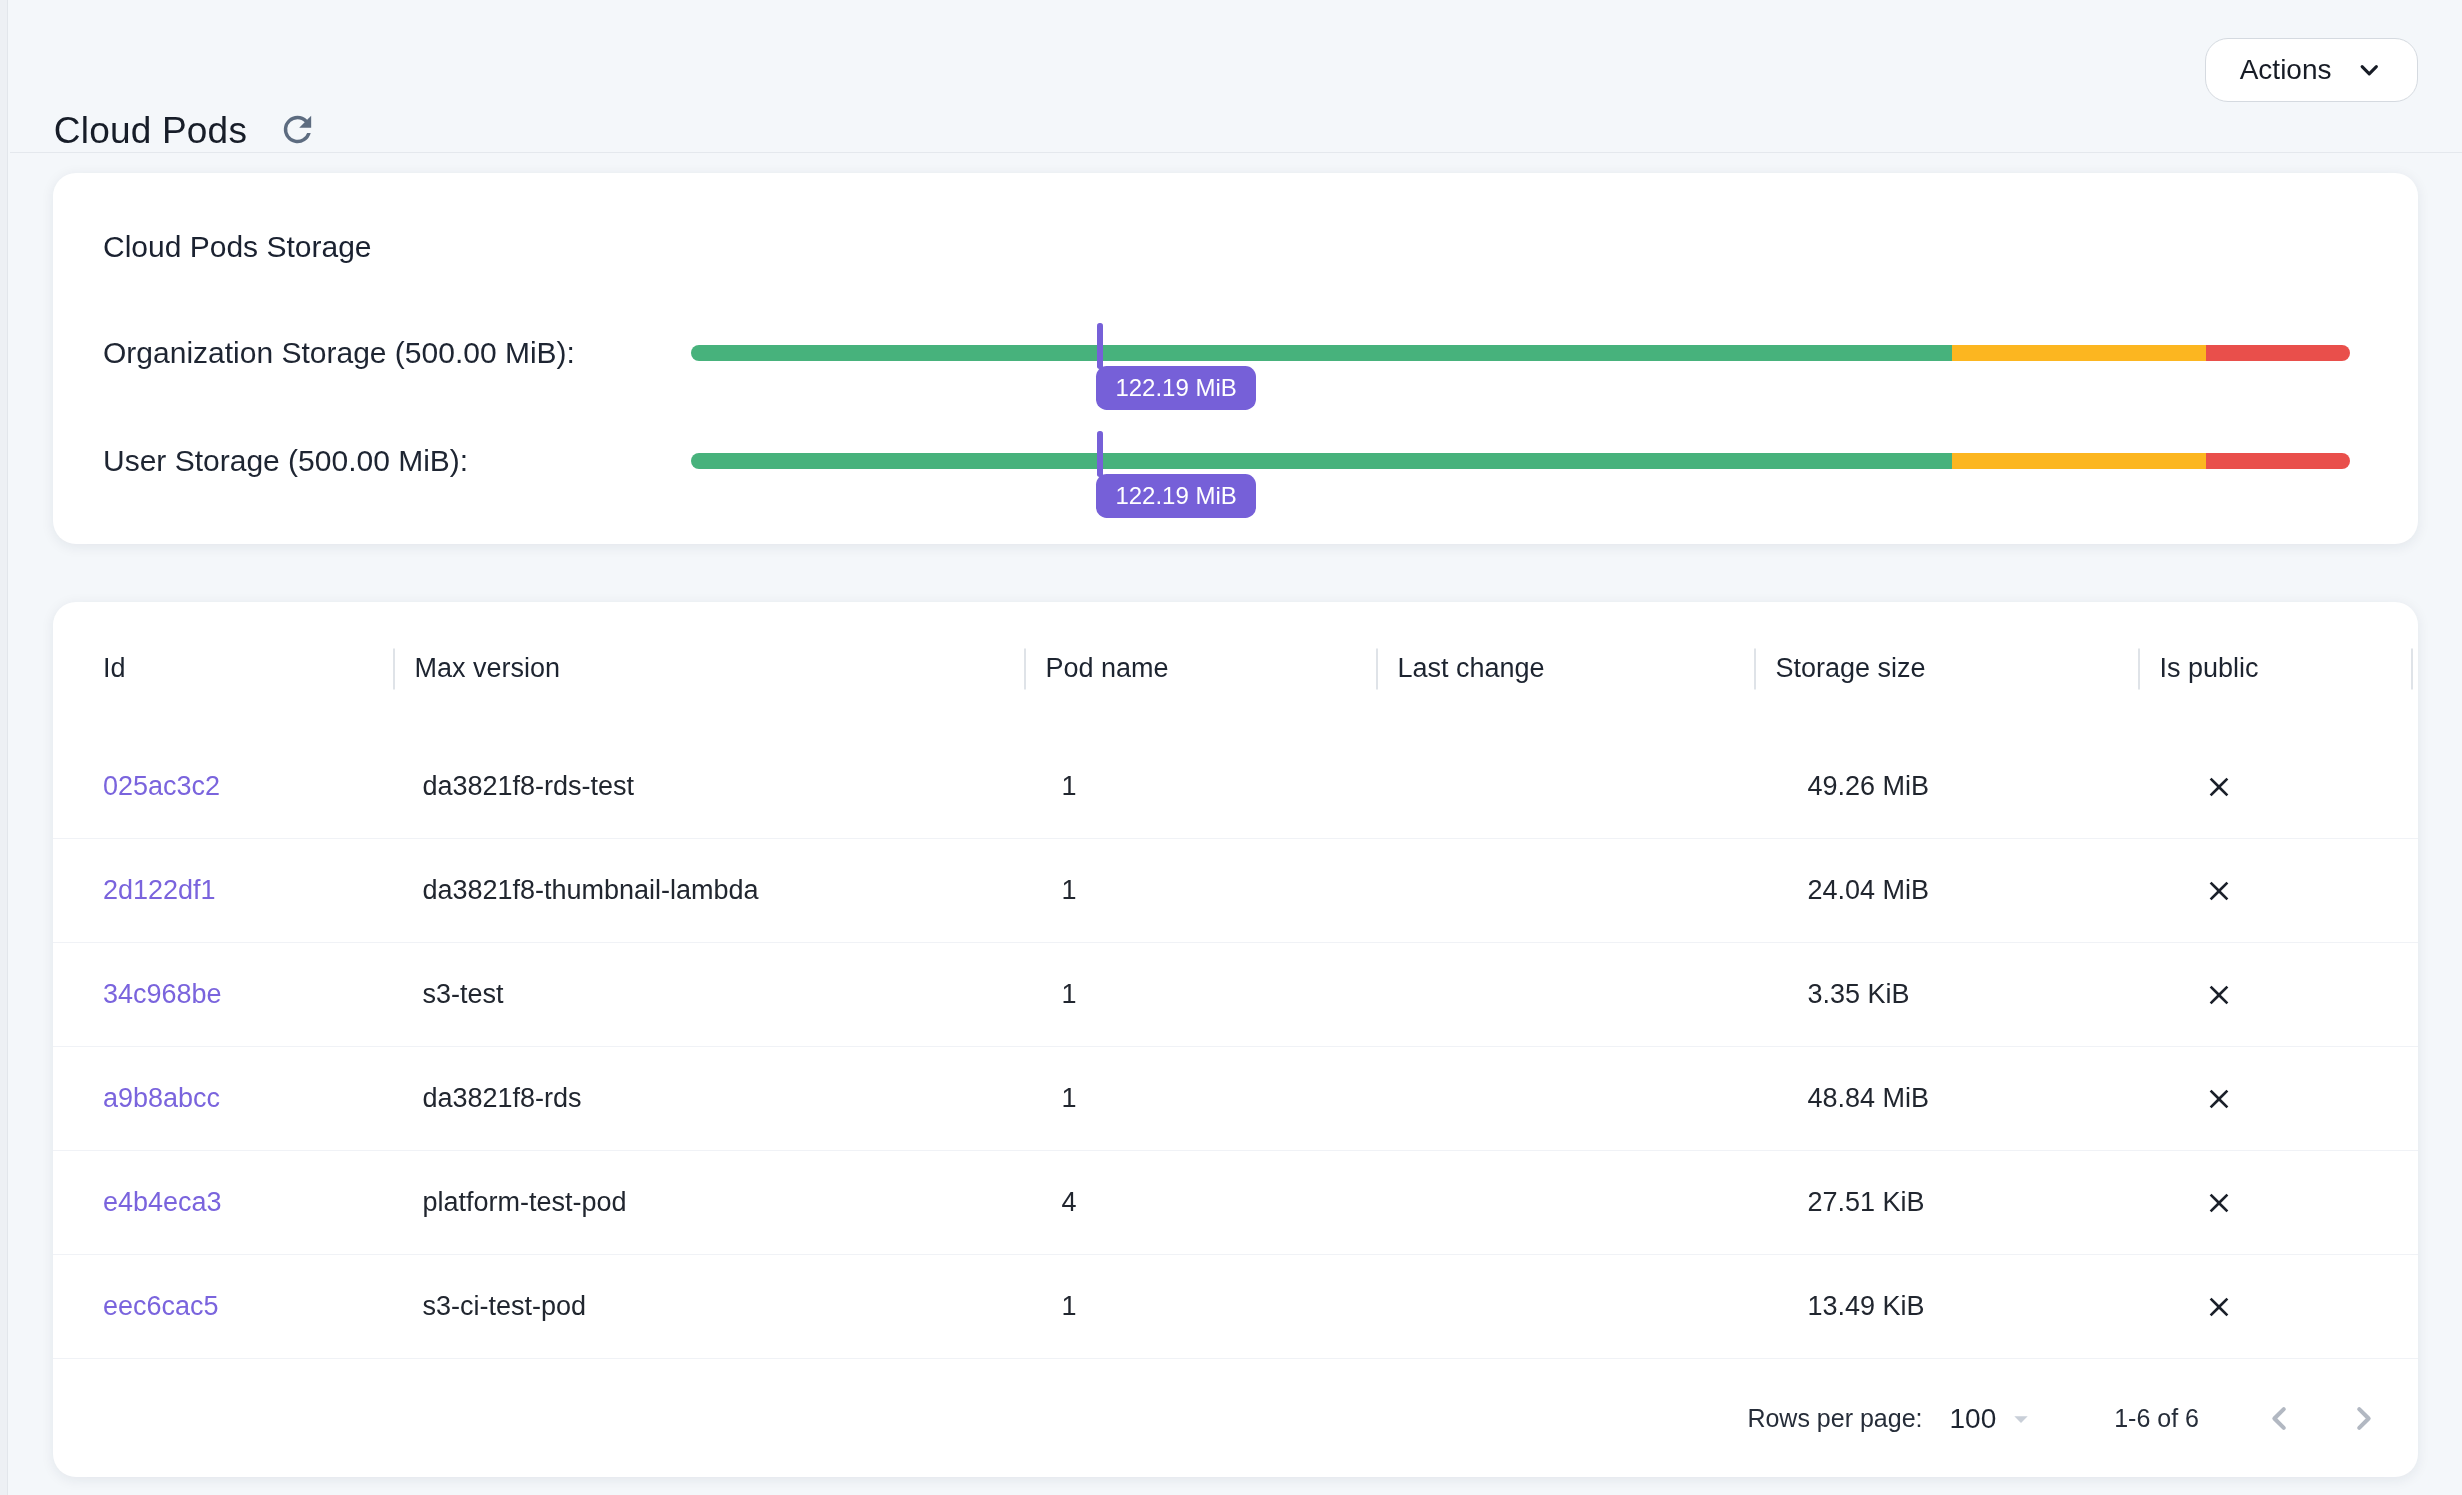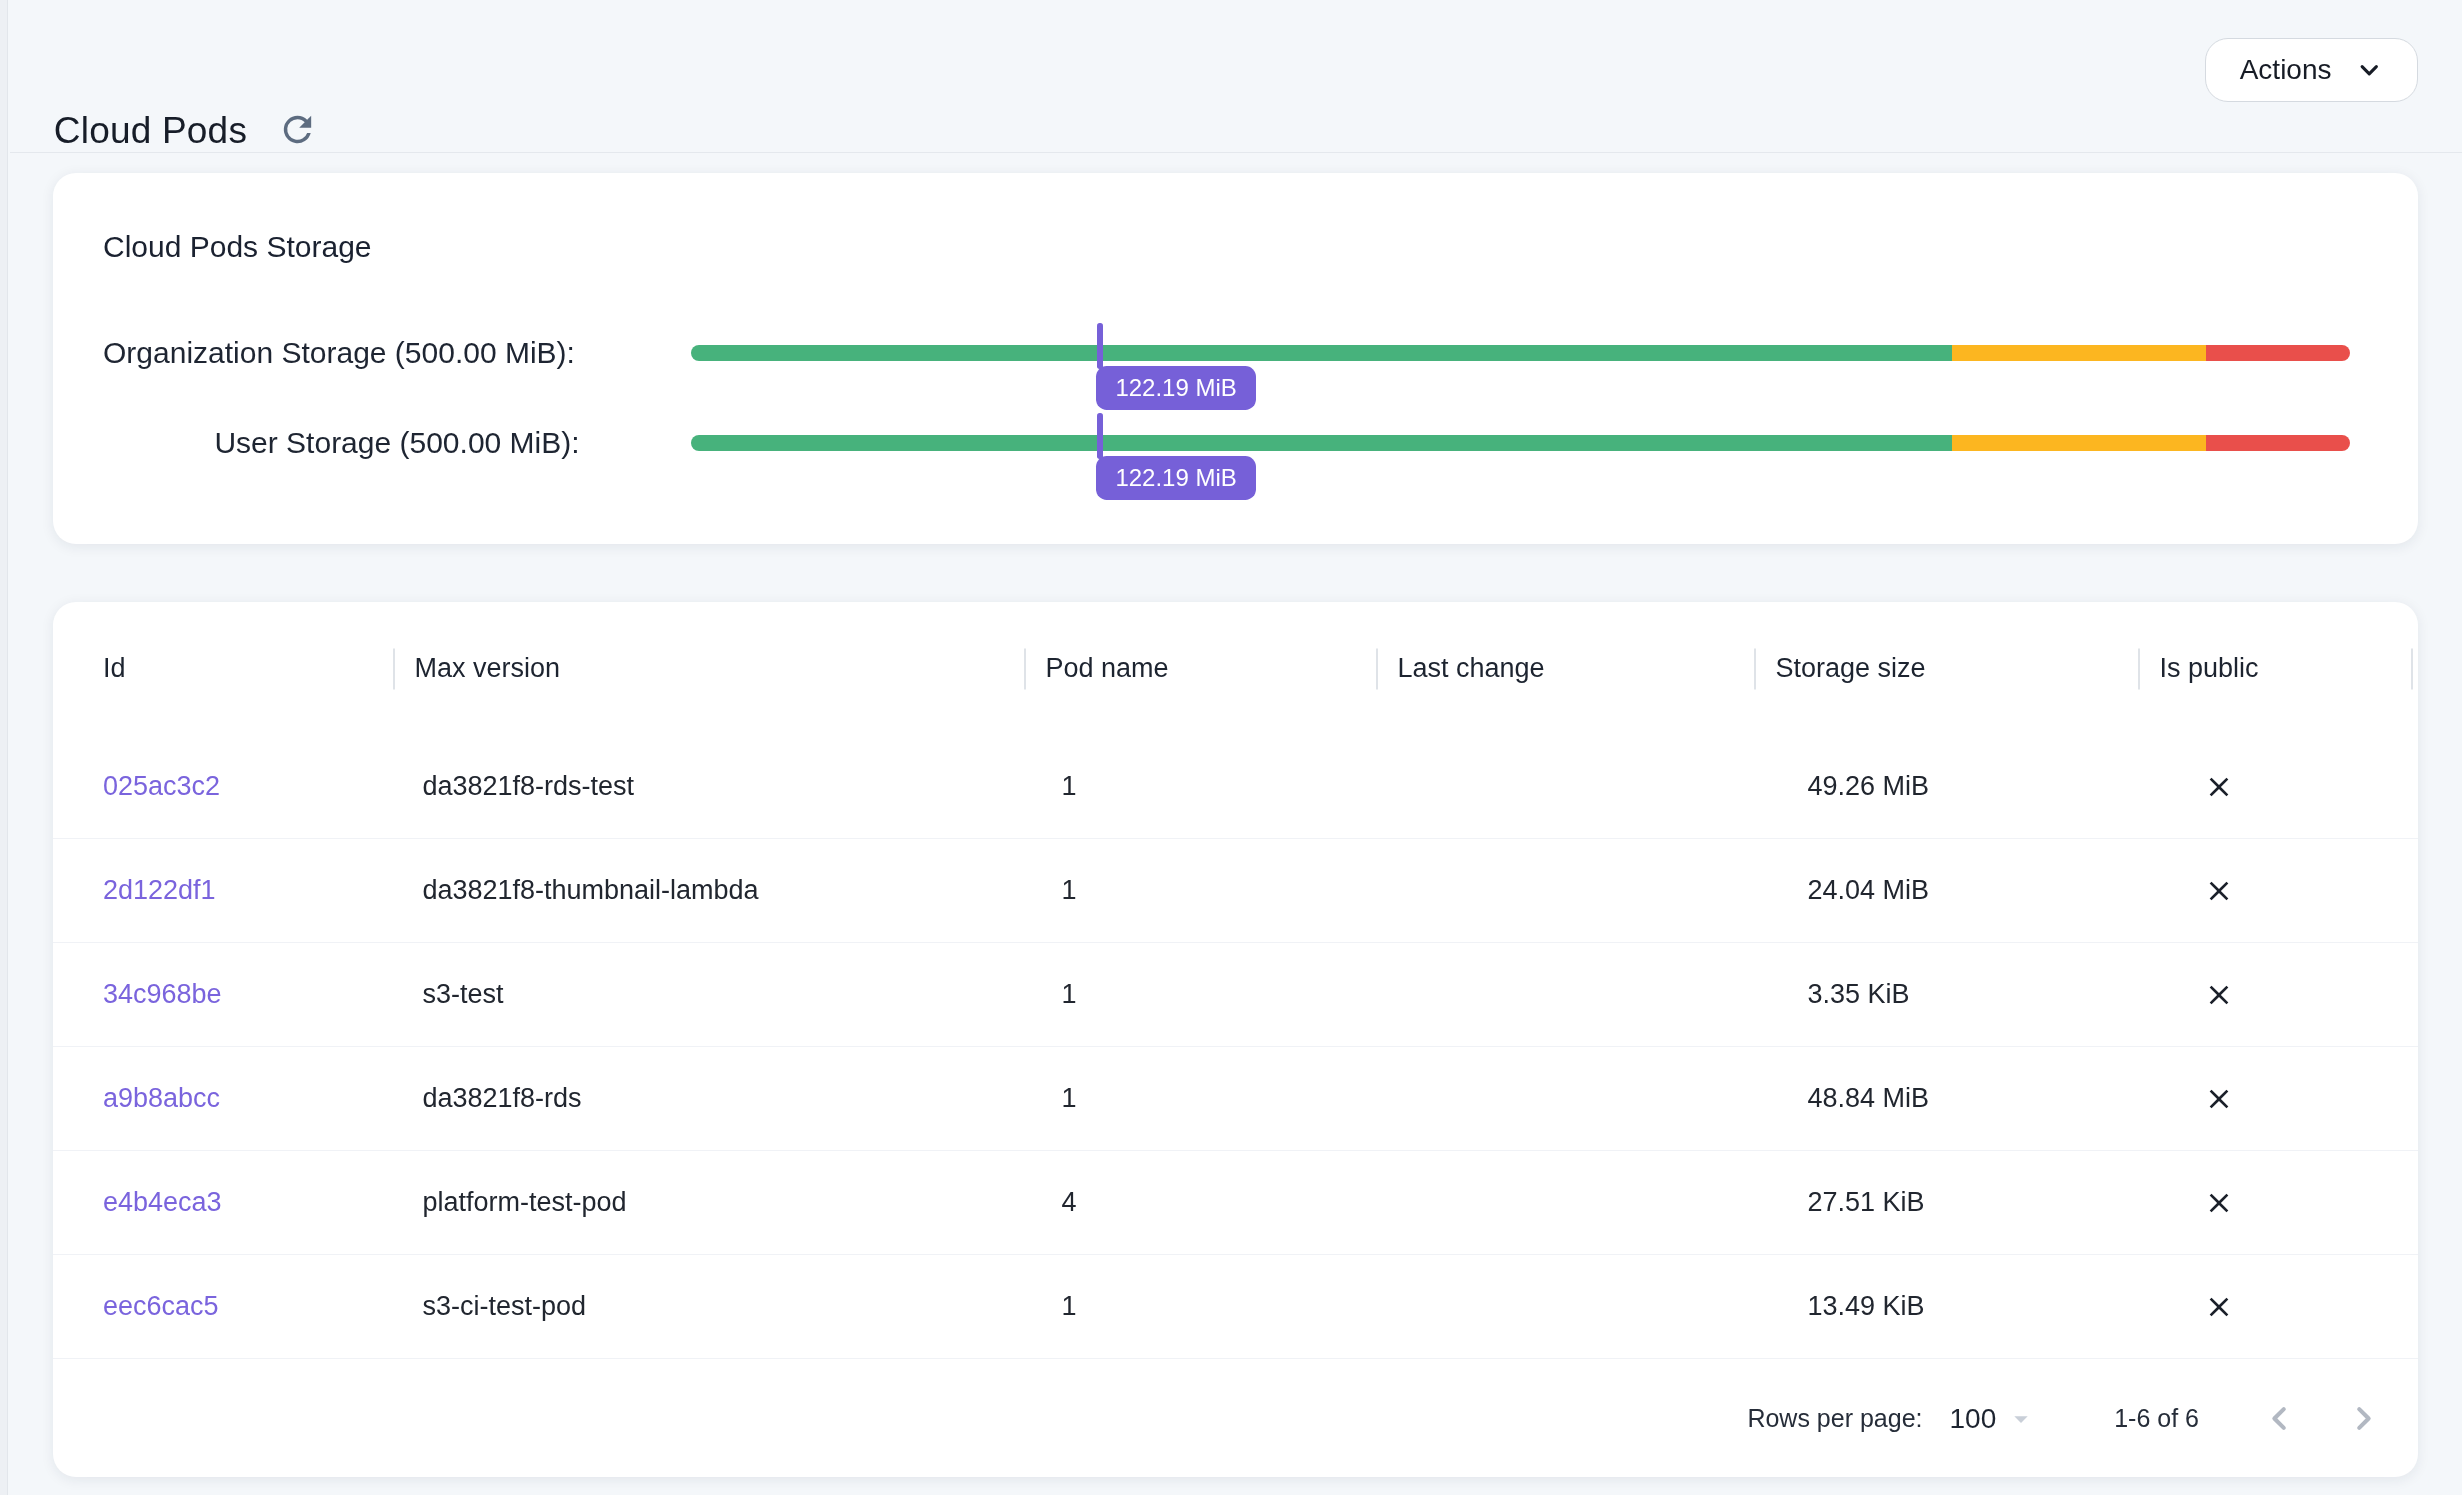--- a/index.html
+++ b/index.html
@@ -40,21 +40,21 @@
   }
   
   .card{
     position:absolute;left:53px;width:2365px;background:#ffffff;
     border-radius:23px;box-shadow:0 2.7px 12.5px rgba(25,39,60,0.08);
   }
   .storage-card{top:173px;height:371px;padding:0 50px;}
   .storage-title{padding-top:55px;font-size:30px;color:#1a2130;line-height:37px;}
   .storage-row{display:flex;align-items:center;height:48px;}
   .storage-row.first{margin-top:64px;}
-  .storage-row.second{margin-top:42px;text-align:center;}
+  .storage-row.second{margin-top:60px;}
   .storage-label{width:588px;flex-shrink:0;font-size:30px;color:#1e2532;}
   .bar-wrap{flex:1;position:relative;height:48px;}
   .bar{
     position:absolute;left:0;right:18px;top:16px;height:16px;
     border-radius:9px;overflow:hidden;display:flex;
   }
   .seg-green{background:var(--green);height:100%;}
   .seg-yellow{background:var(--yellow);height:100%;}
   .seg-red{background:var(--red);height:100%;flex:1;}
   .marker{

